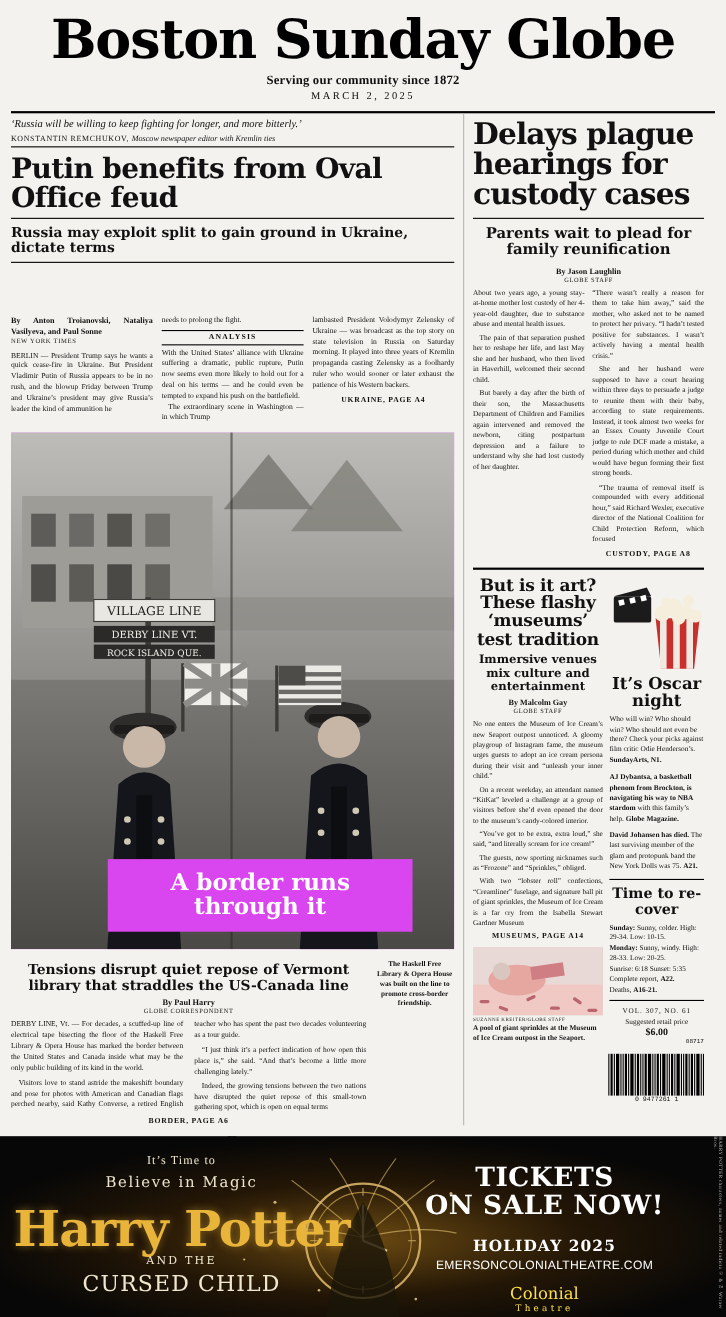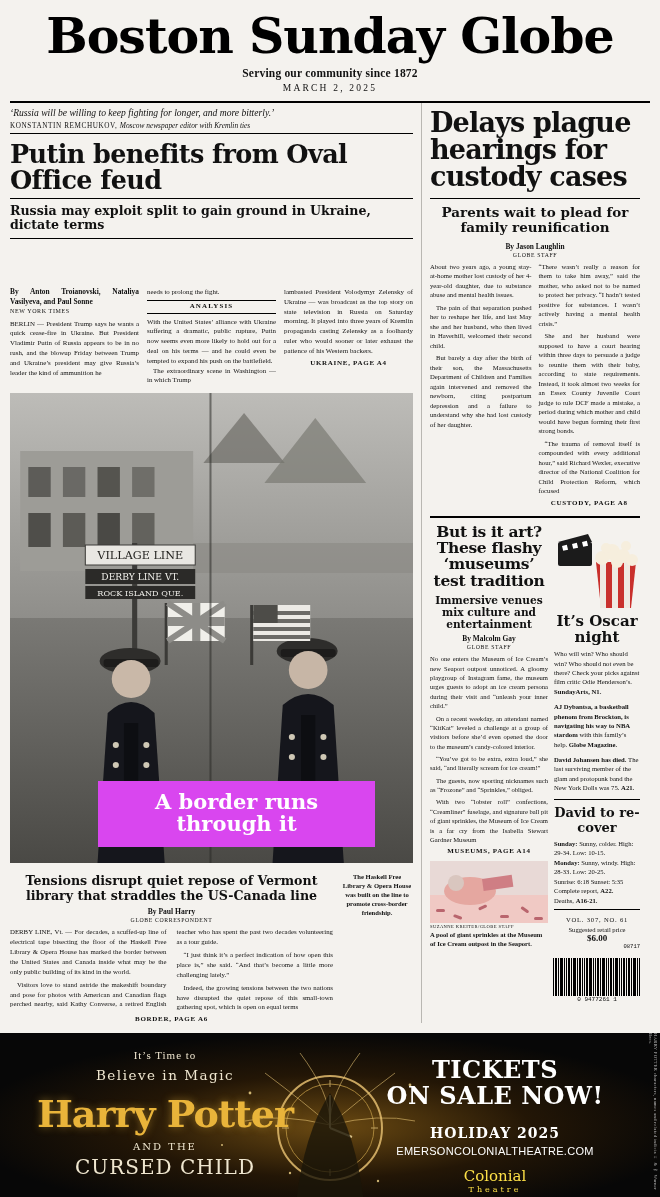--- a/index.html
+++ b/index.html
@@ -176,21 +176,21 @@
   .ad-itm { position:absolute; left:0; right:0; text-align:center; }
   .ad-small {
     font-family:"Liberation Serif", serif; font-size:11px; letter-spacing:1px;
     color:#efe6cf;
   }
   .ad-believe {
     font-family:"DejaVu Serif", serif; font-size:13.5px; letter-spacing:1.5px;
     color:#efe6cf;
   }
   .ad-hp {
-    font-family:"DejaVu Serif", serif; font-weight:700; font-size:38px;
+    font-family:"DejaVu Serif", serif; font-weight:700; font-size:45px;
     color:#e9b43a; letter-spacing:-1px; line-height:1;
     text-shadow:0 0 8px rgba(233,180,58,.45);
   }
   .ad-and { font-family:"DejaVu Serif", serif; font-size:10px; color:#efe6cf; letter-spacing:2px;}
   .ad-cursed {
     font-family:"DejaVu Serif", serif; font-size:20px; color:#efe6cf; letter-spacing:1px;
   }
   .ad-right { position:absolute; right:0; top:0; width:330px; height:100%; }
   .ad-tickets {
     font-family:"DejaVu Serif", serif; font-weight:700; font-size:24px; line-height:1.05;
@@ -464,21 +464,21 @@
             <span>with this family’s help.</span>
             <b>Globe Magazine.</b>
           </div>
           <div class="promo-item">
             <b>David Johansen has died.</b>
             <span>The last surviving member of the glam and protopunk band the New York Dolls was 75.</span>
             <b>A21.</b>
           </div>
 
           <div class="hr-hair"></div>
-          <div class="time-title">David to re-cover</div>
+          <div class="time-title">Time to re-cover</div>
           <div class="wx">
             <div>
               <b>Sunday:</b>
               <span>Sunny, colder. High: 29-34. Low: 10-15.</span>
             </div>
             <div>
               <b>Monday:</b>
               <span>Sunny, windy. High: 28-33. Low: 20-25.</span>
             </div>
             <div>Sunrise: 6:18 Sunset: 5:35</div>

